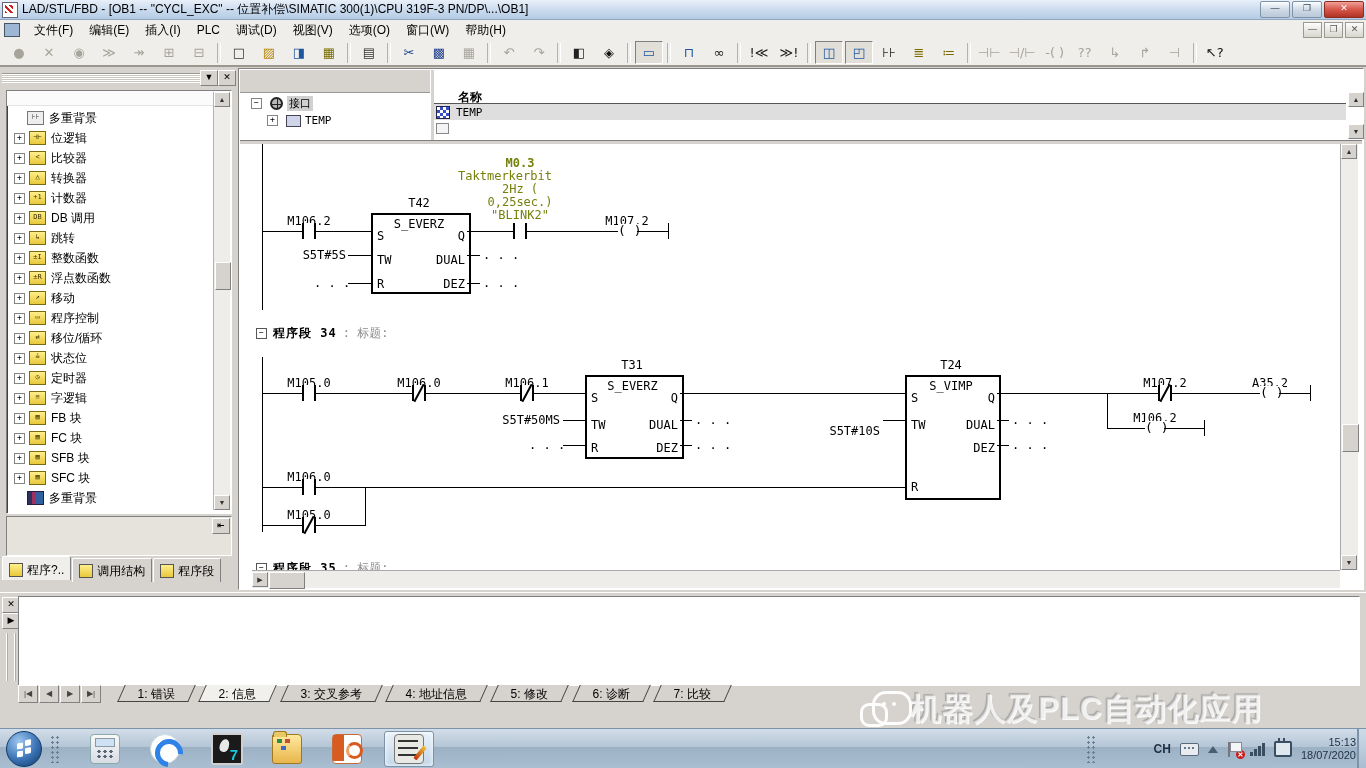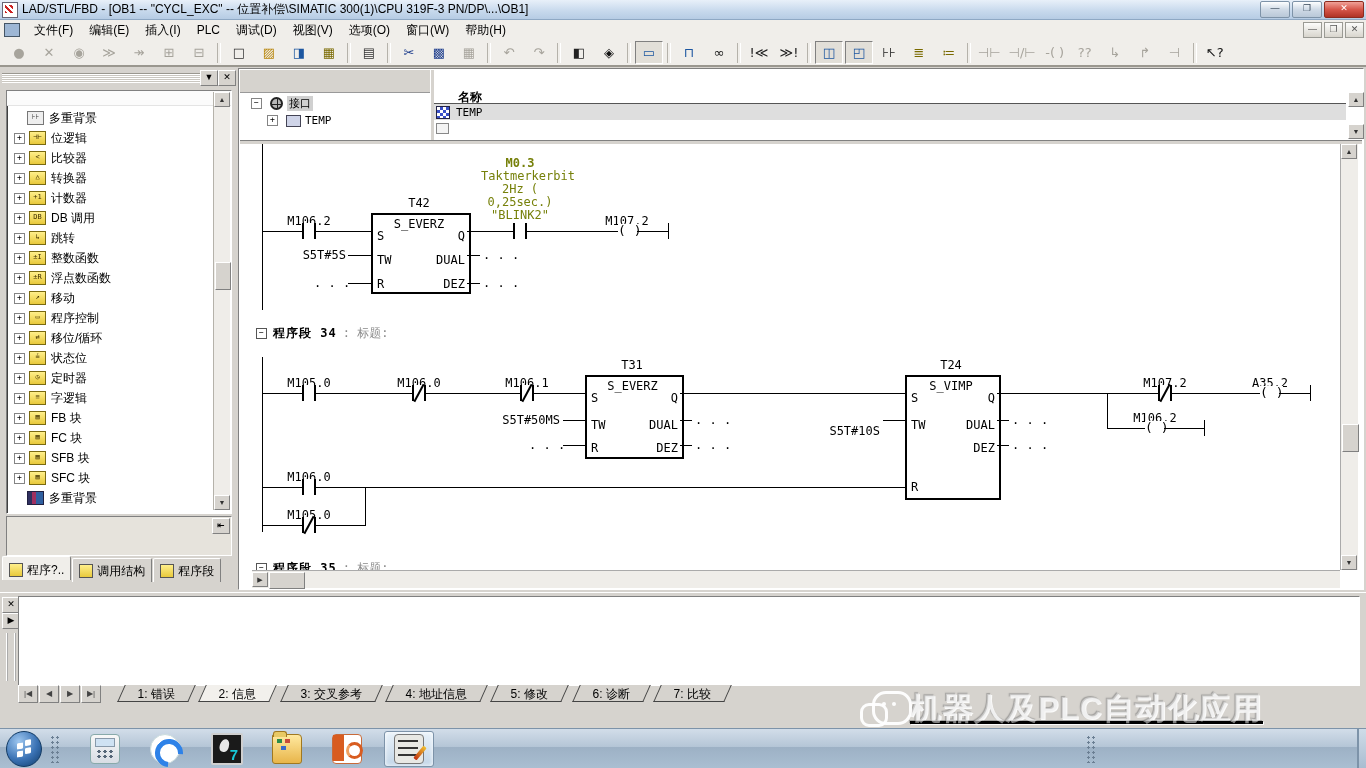--- a/index.html
+++ b/index.html
@@ -126,21 +126,21 @@
   .otab.active{background:#f2f0ec;}
   #out-tabs .lead{width:14px;}
   
   #statusbar{position:absolute;left:0;top:702px;width:1366px;height:26px;background:#d6d3ce;border-top:1px solid #fff;}
   #status-help{position:absolute;left:6px;top:6px;}
   .sbox{position:absolute;top:4px;height:16px;border:1px solid;border-color:#808080 #fff #fff #808080;
      padding:1px 6px;box-sizing:border-box;font-size:12px;}
   #conn-icon{position:absolute;left:836px;top:6px;width:12px;height:11px;border:1px solid #234;background:#9cb8e6;}
   
   #watermark{position:absolute;left:858px;top:686px;width:508px;height:46px;pointer-events:none;z-index:50;
-     display:flex;align-items:center;text-decoration:underline;}
+     display:flex;align-items:center;}
   #wm-bub{position:relative;width:52px;height:40px;flex:none;}
   #wm-bub .b1{position:absolute;left:14px;top:2px;width:34px;height:28px;border:3px solid rgba(255,255,255,.95);border-radius:14px;}
   #wm-bub .b1 i{position:absolute;top:8px;width:4px;height:4px;border-radius:50%;background:rgba(255,255,255,.95);}
   #wm-bub .b1 i.e1{left:7px;} #wm-bub .b1 i.e2{left:17px;}
   #wm-bub .b2{position:absolute;left:2px;top:14px;width:22px;height:18px;border:3px solid rgba(255,255,255,.95);border-radius:9px;}
   #wm-text{font-size:31px;font-weight:bold;letter-spacing:1px;color:rgba(235,235,235,.55);
      text-shadow:1px 1px 0 rgba(255,255,255,.9),-1px -1px 1px rgba(120,120,120,.55);white-space:nowrap;}
   
   #taskbar{position:absolute;left:0;top:728px;width:1366px;height:40px;
      background:linear-gradient(#d2dde9,#b4c5d6 45%,#9db1c5 46%,#aabfd2);border-top:1px solid #7d93a9;}
@@ -449,21 +449,21 @@
     <div class="wh" style="left:96px;top:111px;width:23px;"></div>
     <div class="lbl" style="left:38px;top:104px;width:56px;text-align:right;">S5T#5S</div>
     <div class="wh" style="left:96px;top:139px;width:23px;"></div>
     <div class="lbl" style="left:62px;top:132px;width:32px;text-align:right;">. . .</div>
     <div class="wh" style="left:215px;top:87px;width:46px;"></div>
     <div class="wh" style="left:215px;top:111px;width:13px;"></div>
     <div class="lbl" style="left:231px;top:104px;">. . .</div>
     <div class="wh" style="left:215px;top:139px;width:13px;"></div>
     <div class="lbl" style="left:231px;top:132px;">. . .</div>
     <div class="lbl lblc grn" style="left:208px;top:12px;width:120px;font-weight:bold;">M0.3</div>
-    <div class="lbl lblc grn" style="left:216px;top:25px;width:120px;">Taktmerkerbit</div>
+    <div class="lbl lblc grn" style="left:193px;top:25px;width:120px;">Taktmerkerbit</div>
     <div class="lbl lblc grn" style="left:208px;top:38px;width:120px;">2Hz (</div>
     <div class="lbl lblc grn" style="left:208px;top:51px;width:120px;">0,25sec.)</div>
     <div class="lbl lblc grn" style="left:208px;top:64px;width:120px;">"BLINK2"</div>
     <div class="contact" style="left:261px;top:79px;"></div>
     <div class="wh" style="left:275px;top:87px;width:91px;"></div>
     <div class="lbl lblc" style="left:345px;top:70px;width:60px;">M107.2</div>
     <div class="coil" style="left:366px;top:80px;">(&nbsp;)</div>
     <div class="wh" style="left:385px;top:87px;width:31px;"></div>
     <div class="wv" style="left:416px;top:79px;height:16px;"></div>
 
@@ -619,16 +619,35 @@
     <div class="taskbtn" style="left:262px;">
         <div class="appic ic-folder"></div>
       </div>
     <div class="taskbtn" style="left:322px;">
         <div class="appic ic-ppt"></div>
       </div>
     <div class="taskbtn active" style="left:384px;">
         <div class="appic ic-lad"></div>
       </div>
     <div class="tgrip" style="left:1086px;"></div>
+    <div id="tray">
+      <span class="lang">CH</span>
+      <span class="kbd-icon"></span>
+      <span class="tri-up"></span>
+      <span class="flag-icon">
+          <span class="bad">✕</span>
+        </span>
+      <span class="sig-icon">
+          <i style="height:4px"></i>
+          <i style="height:7px"></i>
+          <i style="height:10px"></i>
+          <i style="height:13px"></i>
+        </span>
+      <span class="plug-icon"></span>
+      <div id="clock">
+        <div>15:13</div>
+        <div>18/07/2020</div>
+      </div>
+    </div>
     <div id="showdesk"></div>
   </div>
 
 </div>
 
 </body></html>

